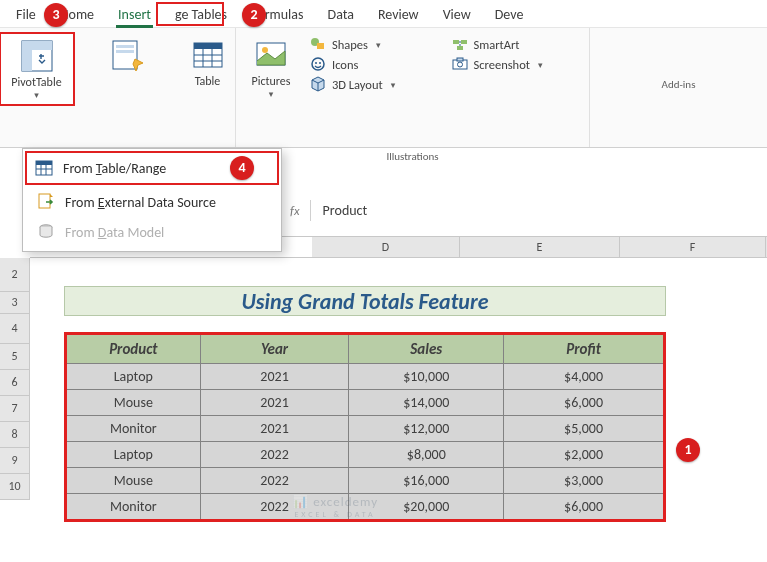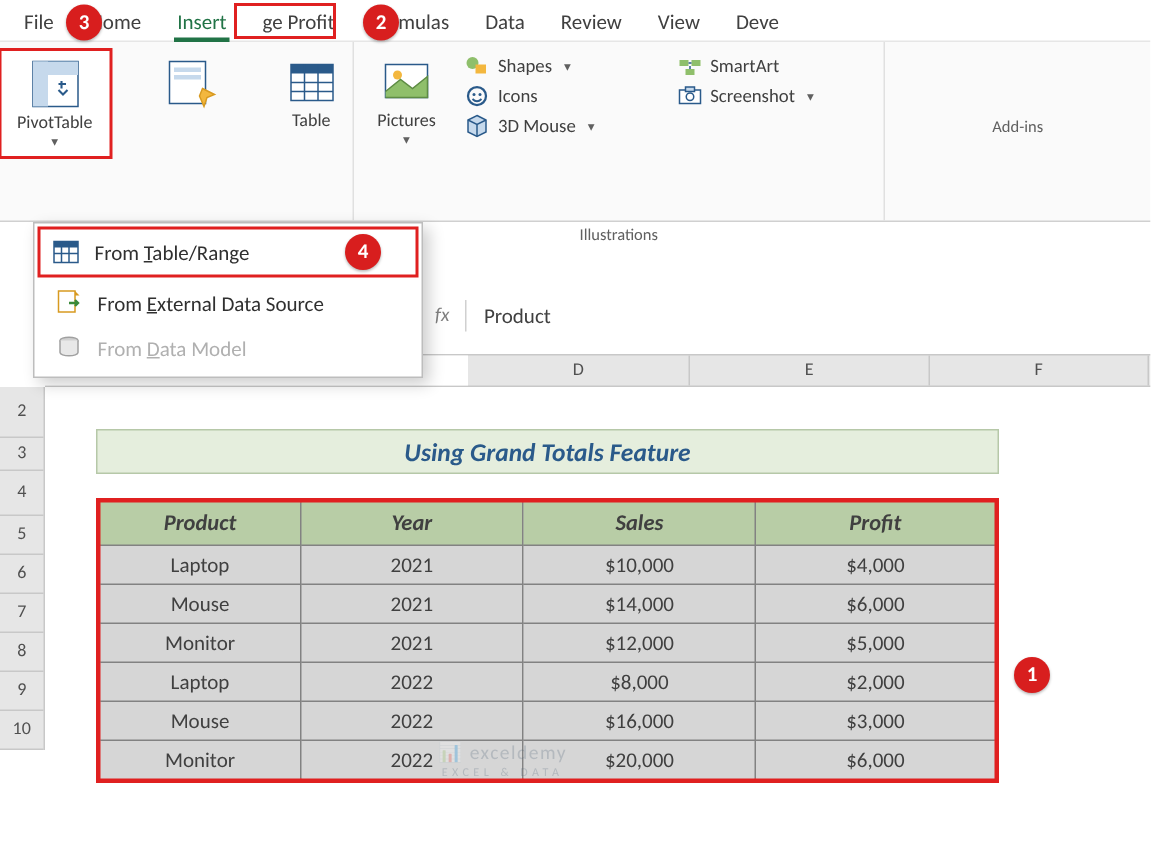--- a/index.html
+++ b/index.html
@@ -176,21 +176,21 @@
   }
   .title-band {
     position: absolute;
     top: 28px; left: 34px;
     width: 602px;
     height: 30px;
     background: #e5eedd;
     color: #2a5a8a;
     font-weight: 700;
     font-style: italic;
-    font-size: 17px;
+    font-size: 22px;
     text-align: center;
     line-height: 30px;
     border: 1px solid #b6c8a8;
   }
   .data-table {
     position: absolute;
     top: 74px; left: 34px;
     width: 602px;
     border-collapse: collapse;
     border: 3px solid #e02020;
@@ -238,21 +238,21 @@
   }
   .wm .sub { display:block; font-size: 8px; letter-spacing: 3px; text-align:center; }
 </style>
 </head>
 <body>
 
 <div class="tabs">
   <div class="tab">File</div>
   <div class="tab">Home</div>
   <div class="tab active">Insert</div>
-  <div class="tab">ge Profit</div>
+  <div class="tab">ge Tables</div>
   <div class="tab">Formulas</div>
   <div class="tab">Data</div>
   <div class="tab">Review</div>
   <div class="tab">View</div>
   <div class="tab">Deve</div>
 </div>
 <div class="tab-highlight" style="top:2px; left:156px; width:68px; height:24px;"></div>
 
 <div class="ribbon">
 
@@ -319,21 +319,21 @@
               <path d="M5 10 q3 3 6 0" fill="none" stroke="#2a5a8a" stroke-width="1.2"></path>
             </svg>
           <span>Icons</span>
         </div>
         <div class="mini-item">
           <svg class="mini-ico" viewBox="0 0 16 16">
               <polygon points="8,1 14,4 14,12 8,15 2,12 2,4" fill="#c6d9ec" stroke="#2a5a8a"></polygon>
               <polyline points="2,4 8,7 14,4" fill="none" stroke="#2a5a8a"></polyline>
               <line x1="8" y1="7" x2="8" y2="15" stroke="#2a5a8a"></line>
             </svg>
-          <span>3D Mouse</span>
+          <span>3D Layout</span>
           <span class="mini-caret">▾</span>
         </div>
       </div>
       <div class="mini-list" style="flex:1">
         <div class="mini-item">
           <svg class="mini-ico" viewBox="0 0 16 16">
               <rect x="1" y="4" width="6" height="4" fill="#8fbf6b"></rect>
               <rect x="9" y="4" width="6" height="4" fill="#8fbf6b"></rect>
               <rect x="5" y="10" width="6" height="4" fill="#8fbf6b"></rect>
               <path d="M7 6 h2 M8 8 v2" stroke="#2a5a8a"></path>

